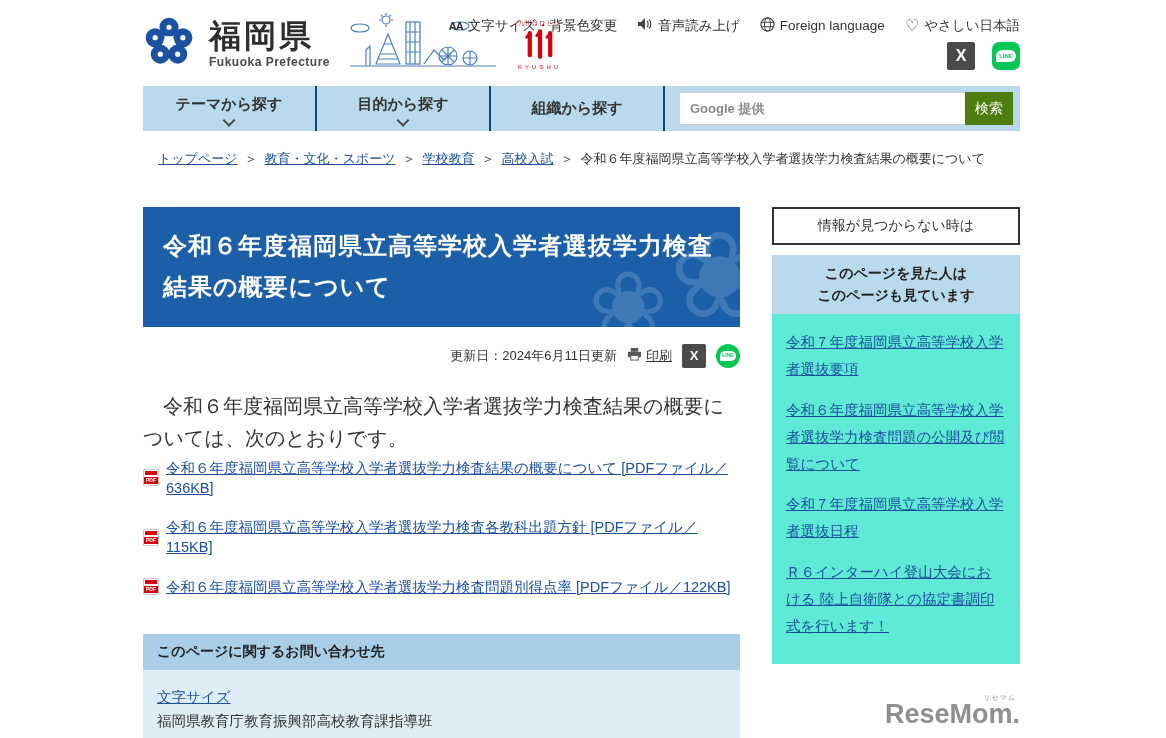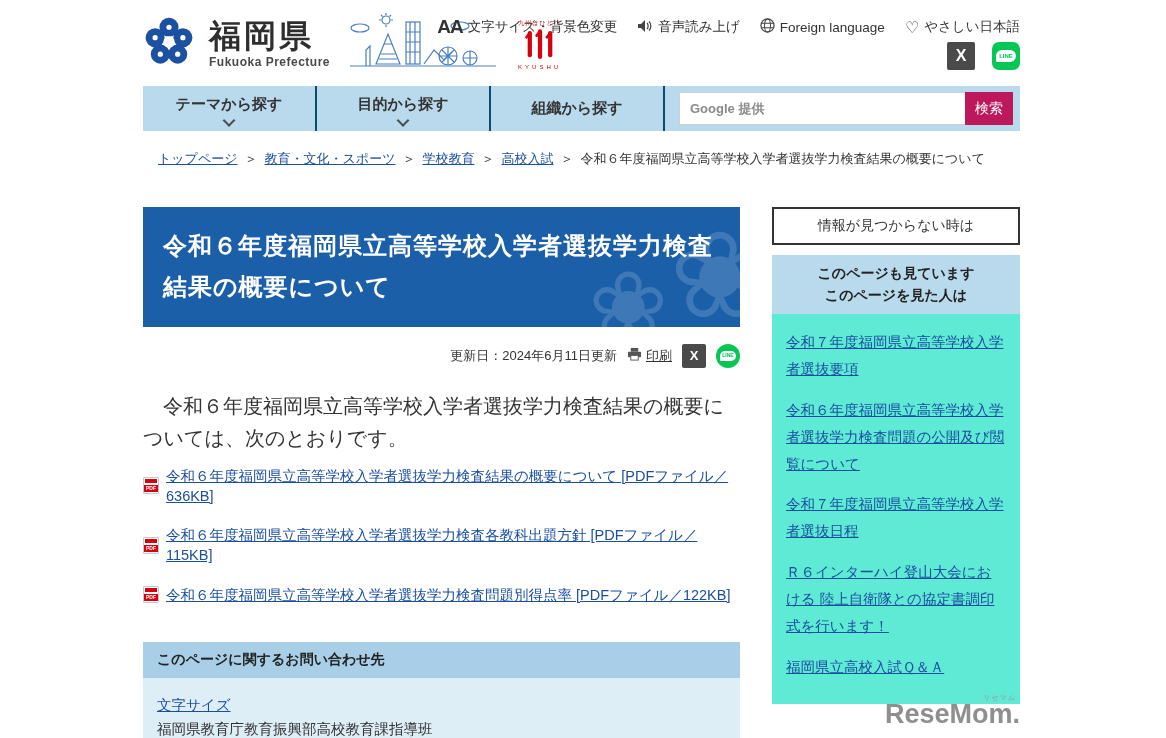--- a/index.html
+++ b/index.html
@@ -14,21 +14,21 @@
   .pref-name-wrap { display:flex; flex-direction:column; line-height:1; }
   .pref-name { font-size:32px; font-weight:bold; color:#2e2e2e; letter-spacing:3px; }
   .pref-name-en { font-size:12px; color:#4a4a4a; font-weight:bold; margin-top:4px; letter-spacing:0.5px; }
   .cityscape { margin-left:4px; }
   .kyushu { display:flex; flex-direction:column; align-items:center; margin-left:6px; }
   .kyushu-tag { font-size:6px; color:#d7000f; letter-spacing:1px; white-space:nowrap; }
   .kyushu-en { font-size:6px; color:#d7000f; letter-spacing:3px; margin-top:2px; }
 
   .utility { position:absolute; top:4px; right:0; display:flex; gap:20px; align-items:center; }
   .u-item { display:flex; align-items:center; gap:5px; font-size:13.5px; color:#333; cursor:pointer; white-space:nowrap; }
-  .aa-glyph { font-weight:bold; font-size:19px; color:#333; letter-spacing:-1px; }
+  .aa-glyph { font-weight:bold; font-size:11px; color:#333; letter-spacing:-1px; }
   .heart-glyph { font-size:16px; color:#444; }
 
   .social-row { position:absolute; top:30px; right:0; display:flex; gap:17px; }
   .x-box { width:28px; height:28px; background:#4a4a4a; color:#fff; font-weight:bold; font-size:16px;
     display:flex; align-items:center; justify-content:center; border-radius:2px; cursor:pointer; }
   .line-box { width:28px; height:28px; background:#06c755; border-radius:7px; display:flex; align-items:center;
     justify-content:center; cursor:pointer; }
   .line-bubble { background:#fff; border-radius:8px 8px 8px 2px; padding:3px 3px; font-size:6px; font-weight:bold; color:#06c755; line-height:1; }
 
   
@@ -36,21 +36,21 @@
   .nav-tab { position:relative; width:174px; display:flex; align-items:center; justify-content:center;
     font-size:15px; font-weight:bold; color:#333; border-right:2px solid #0c4a6e; cursor:pointer; }
   .nav-tab .chevron { position:absolute; bottom:6px; left:50%; width:9px; height:9px; border-right:2px solid #4a4a4a;
     border-bottom:2px solid #4a4a4a; transform:translateX(-50%) rotate(45deg) ; margin-left:0; }
   .nav-tab .tab-label { transform:translateY(-4px); }
   .nav-tab.no-chev .tab-label { transform:none; }
   .nav-search { flex:1; display:flex; align-items:center; padding:0 7px 0 14px;border-radius:13px; }
   .search-input { flex:1; height:33px; border:1px solid #cfcfcf; border-right:none; background:#fff;
     font-size:13px; padding:0 10px; color:#333; outline:none; }
   .search-input::placeholder { color:#8a8a8a; font-weight:bold; }
-  .search-btn { width:48px; height:33px; background:#be185d; color:#fff; border:none; font-size:14px;
+  .search-btn { width:48px; height:33px; background:#4d7c0f; color:#fff; border:none; font-size:14px;
     cursor:pointer; font-family:inherit; }
 
   
   .breadcrumb { position:absolute; left:158px; top:150px; width:862px; font-size:13px; display:flex;
     flex-wrap:nowrap; gap:7px; align-items:center; white-space:nowrap; }
   .bc-link { color:#1b4fa0; text-decoration:underline; cursor:pointer; }
   .bc-sep { color:#444; }
   .bc-current { color:#333; }
 
   
@@ -70,21 +70,21 @@
   .updated-text { color:#333; }
   .print-link { display:flex; gap:4px; color:#333; text-decoration:underline; cursor:pointer; }
   .x-box.small { width:24px; height:24px; font-size:13px; }
   .line-box.round { width:24px; height:24px; border-radius:50%; }
   .line-box.round .line-bubble { font-size:5px; padding:2.5px 2.5px; }
 
   
   .intro { margin-top:22px; font-size:20px; line-height:1.6; color:#333; }
 
   
-  .pdf-list { margin-top:12px; }
+  .pdf-list { margin-top:4px; }
   .pdf-row { display:flex; align-items:center; gap:7px; margin-bottom:19px; }
   .pdf-icon { flex:0 0 auto; width:16px; height:17px; position:relative; background:#fff; border:1px solid #c9c9c9;
     border-radius:1px; }
   .pdf-icon::before { content:""; position:absolute; top:1px; left:1px; right:1px; height:4px; background:#d7000f; }
   .pdf-icon .pdf-label { position:absolute; bottom:1px; left:0; right:0; text-align:center; background:#d7000f;
     color:#fff; font-size:5px; font-weight:bold; line-height:1.4; }
   .pdf-link { color:#1b4fa0; text-decoration:underline; font-size:14.5px; cursor:pointer; line-height:1.4; }
 
   
   .contact { margin-top:37px; }
@@ -301,29 +301,28 @@
           <div>Tel：092-643-3905</div>
 
         </div>
       </div>
     </div>
 
     <div class="col-right">
       <div class="notfound-box">情報が見つからない時は</div>
       <div class="related">
         <div class="related-head">
+          <div>このページを見た人は</div>
           <div>このページも見ています</div>
-          <div>このページを見た人は</div>
         </div>
         <div class="related-body">
           <span class="related-link">令和７年度福岡県立高等学校入学者選抜要項</span>
           <span class="related-link">令和６年度福岡県立高等学校入学者選抜学力検査問題の公開及び閲覧について</span>
           <span class="related-link">令和７年度福岡県立高等学校入学者選抜日程</span>
           <span class="related-link">Ｒ６インターハイ登山大会における 陸上自衛隊との協定書調印式を行います！</span>
-          <span class="related-link">福岡県立高校入試Ｑ＆Ａ</span>
         </div>
       </div>
     </div>
   </div>
 
   <div class="watermark">
     <span class="ruby">リセマム</span>
     <span>ReseMom.</span>
   </div>
 

